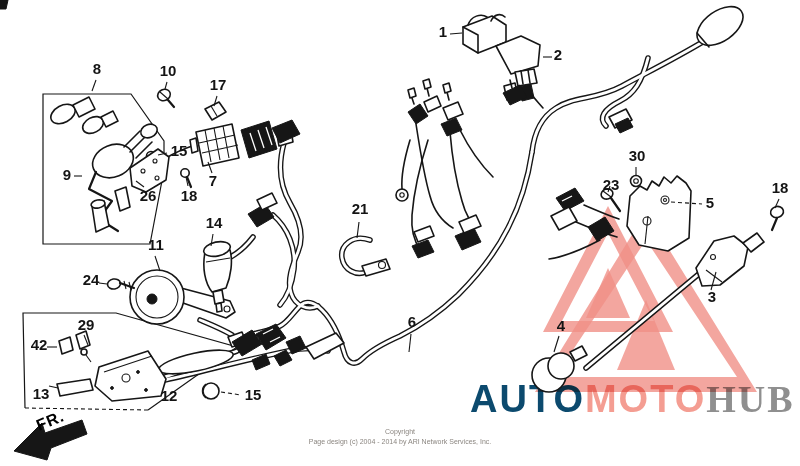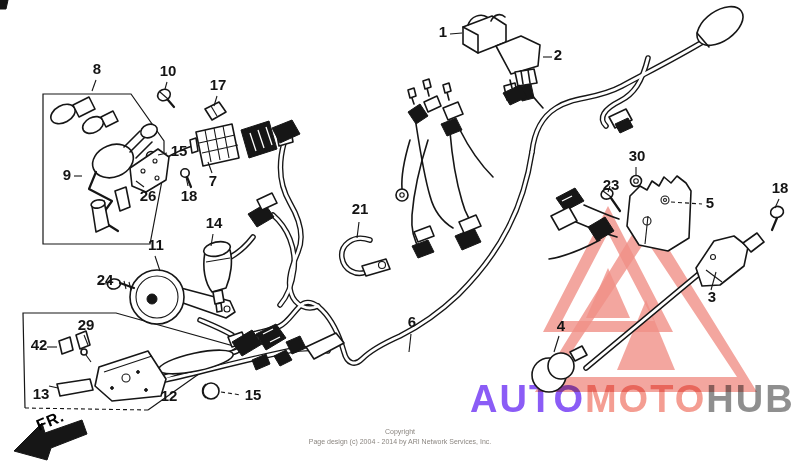--- a/index.html
+++ b/index.html
@@ -39,21 +39,21 @@
 <div class="stage">
 
   <svg class="layer wm" width="800" height="466" viewBox="0 0 800 466" style="mix-blend-mode:multiply;">
     <path fill-rule="evenodd" fill-opacity="0.8" d="M608,206 L673,332 L543,332 Z M608,233 L654,321 L562,321 Z" fill="#f09087"></path>
     <path fill-opacity="0.8" d="M608,268 L630,318 L586,318 Z" fill="#f09087"></path>
     <path fill-rule="evenodd" fill-opacity="0.8" d="M646,212 L757,392 L535,392 Z M646,240 L737,377 L555,377 Z" fill="#f09087"></path>
     <path fill-opacity="0.8" d="M646,300 L675,370 L617,370 Z" fill="#f09087"></path>
   </svg>
 
   <div class="wm-text">
-    <span style="color: #8b5cf6;">AUTO</span><span style="color: rgb(244, 157, 146);">MOTO</span><span style="color: rgb(143, 143, 143);">HUB</span>
+    <span style="color: #0c4a6e;">AUTO</span><span style="color: rgb(244, 157, 146);">MOTO</span><span style="color: rgb(143, 143, 143); font-family: Liberation Serif, serif;">HUB</span>
   </div>
 
   <svg class="layer diagram" width="800" height="466" viewBox="0 0 800 466">
     <defs>
       <path id="w1" d="M706,40 C676,58 648,72 622,86 C596,100 574,96 556,108 C540,118 534,134 532,152"></path>
       <path id="w2" d="M648,58 C642,82 634,94 620,101 C604,109 598,118 606,126"></path>
       <path id="w3" d="M532,152 C528,178 520,205 508,228 C496,252 478,275 458,295 C440,312 420,326 400,336 C382,344 368,353 362,359 C355,366 347,364 344,352 C340,338 334,322 322,310 C314,302 306,300 300,306 C292,314 288,322 280,326 C268,332 254,332 246,337"></path>
       <path id="w4" d="M284,143 C278,165 280,186 290,203 C300,220 304,238 298,252 C292,266 287,280 291,293 C295,306 308,311 318,306"></path>
       <path id="w5" d="M237,351 C220,357 204,362 190,368 C178,372 168,376 159,379"></path>
       <path id="w6" d="M586,368 L700,273"></path>
@@ -353,21 +353,21 @@
   <div class="co" style="left:214px;top:215px">14</div>
   <div class="co" style="left:179px;top:143px">15</div>
   <div class="co" style="left:253px;top:387px">15</div>
   <div class="co" style="left:218px;top:77px">17</div>
   <div class="co" style="left:189px;top:188px">18</div>
   <div class="co" style="left:780px;top:180px">18</div>
   <div class="co" style="left:637px;top:148px">30</div>
   <div class="co" style="left:360px;top:201px">21</div>
   <div class="co" style="left:148px;top:188px">26</div>
   <div class="co" style="left:611px;top:177px">23</div>
-  <div class="co" style="left:105px;top:272px">24</div>
+  <div class="co" style="left:91px;top:272px">24</div>
   <div class="co" style="left:86px;top:317px">29</div>
   <div class="co" style="left:39px;top:337px">42</div>
 
   <div class="fr-label">FR.</div>
 
   <div class="copyright">
     <div>Copyright</div>
     <div>Page design (c) 2004 - 2014 by ARI Network Services, Inc.</div>
   </div>
 

